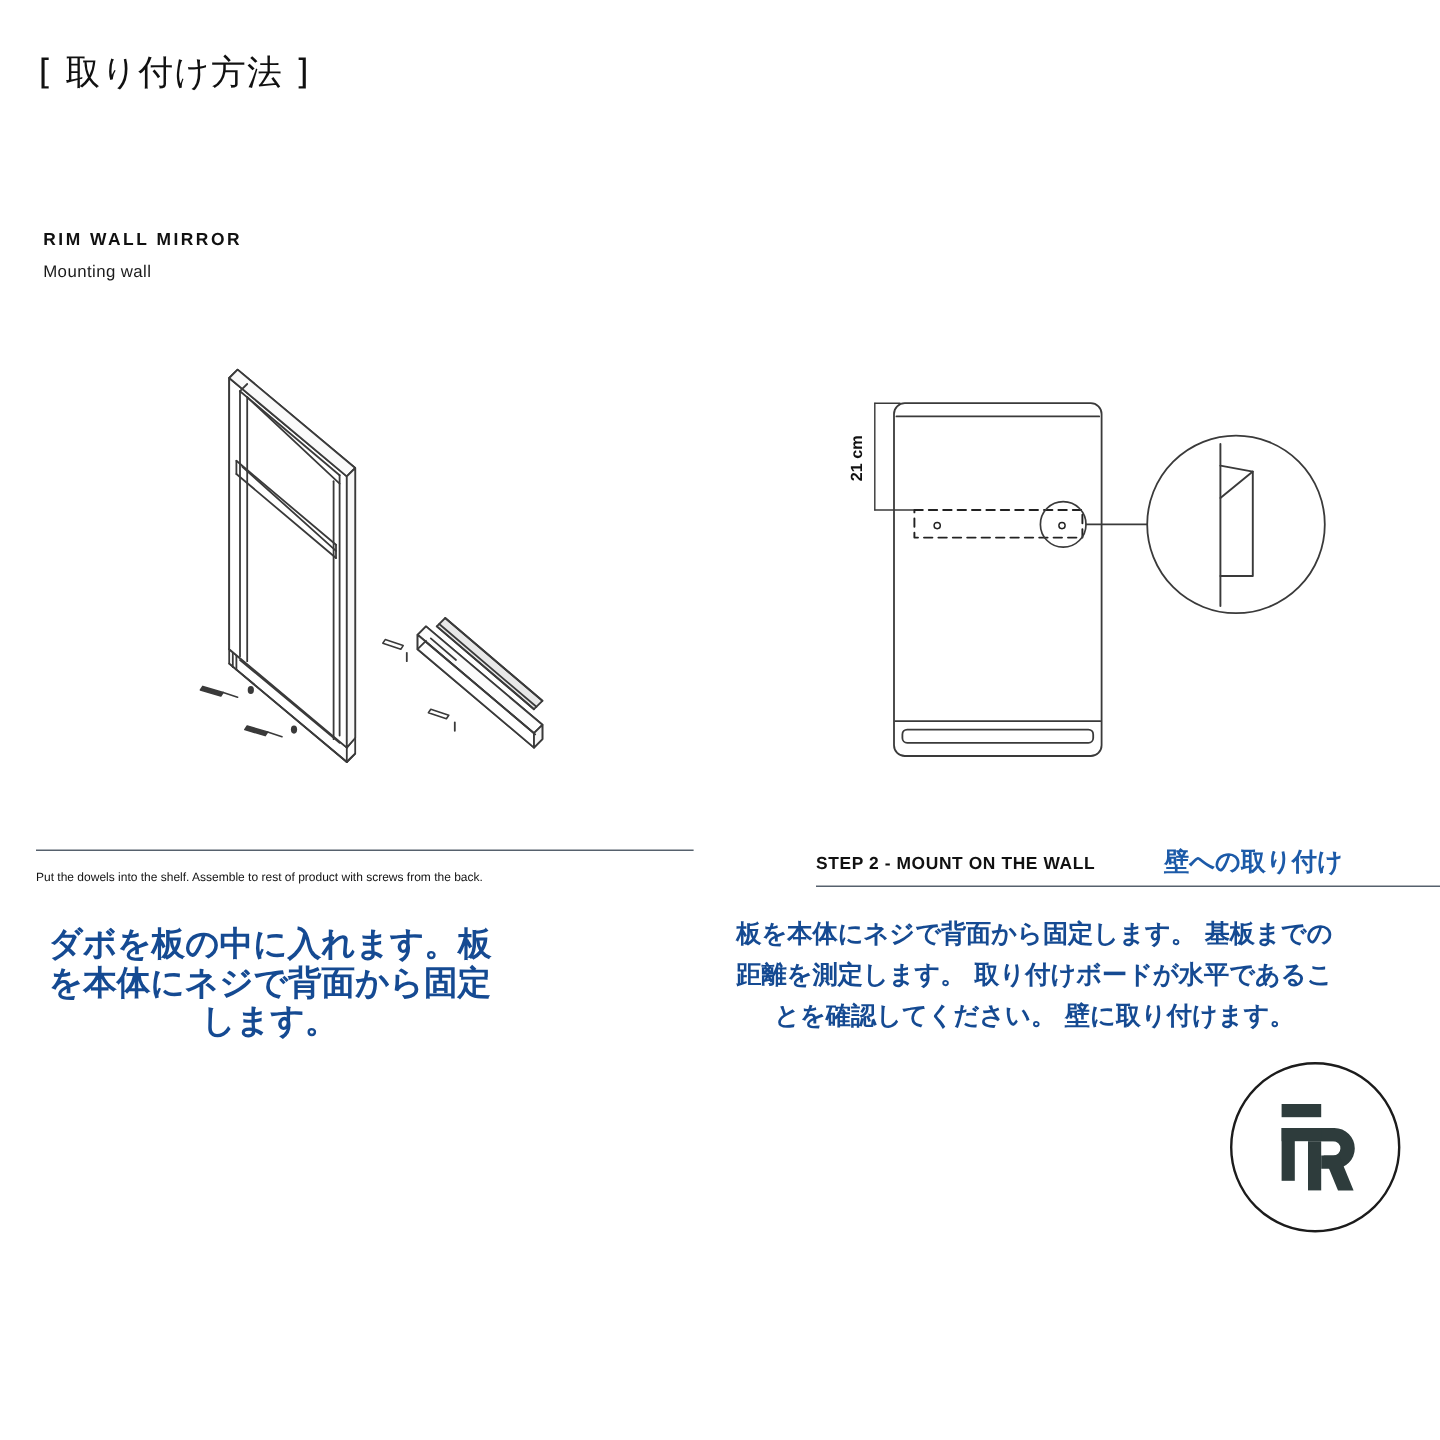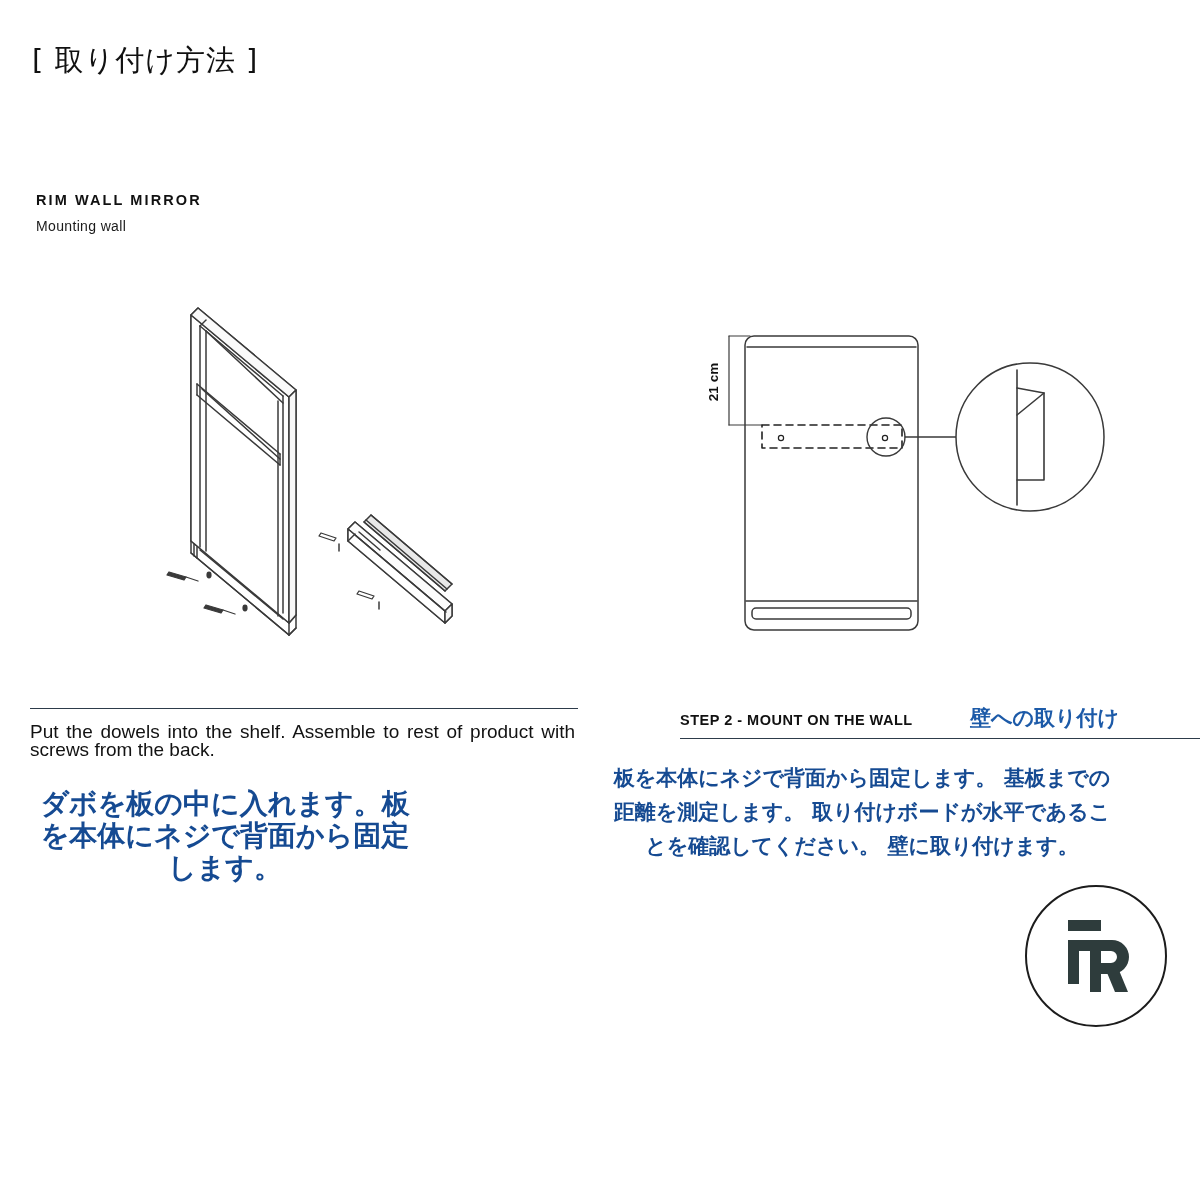--- a/index.html
+++ b/index.html
@@ -94,21 +94,21 @@
   .rule {
     height: 0;
     border-top: 1.6px solid #2d3b4a;
     margin-top: 2px;
   }
   #step1 .rule { width: 548px; }
   #step2 .rule { width: 538px; }
 
   .step-body {
     margin-top: 14px;
-    font-size: 19px;
+    font-size: 10px;
     line-height: 17.5px;
     color: #121212;
     text-align: justify;
     text-justify: inter-word;
   }
   #step1 .step-body { width: 545px; }
   #step2 .step-body { width: 537px; }
 
   .step-body-jp {
     font-family: "DejaVu Sans", sans-serif;

